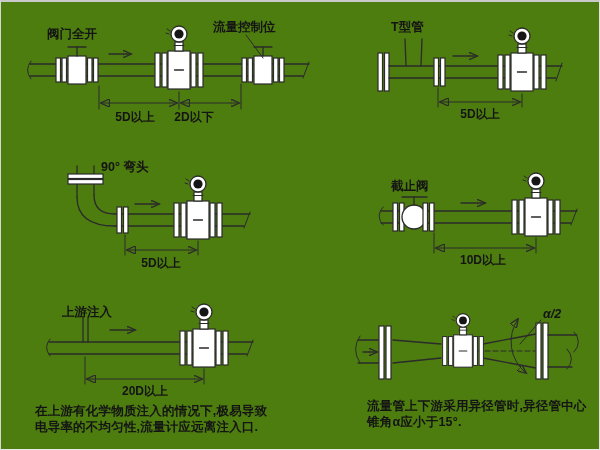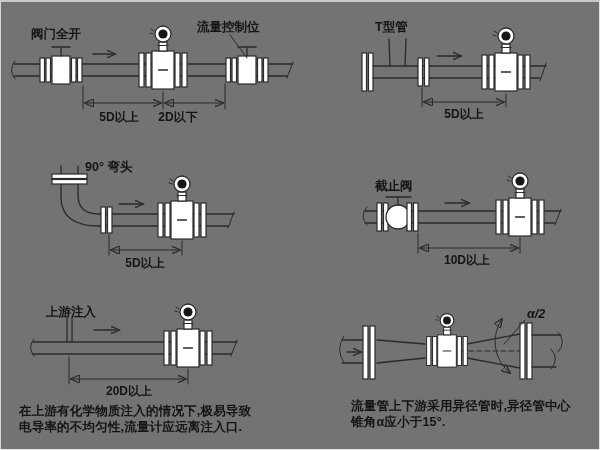--- a/index.html
+++ b/index.html
@@ -1,21 +1,22 @@
 <!DOCTYPE html>
 <html><head>
 <meta charset="utf-8">
 <style>
   html,body{margin:0;padding:0;background:#fff;}
   .frame{
-    position:relative;width:600px;height:450px;background:#737373;
+    position:relative;width:600px;height:450px;background:#4d7c0f;
     border-top:2px solid #c9c9c9;border-left:1px solid #d6d6d6;
     border-right:1px solid #e3e3e3;border-bottom:1px solid #e9e9e9;
     box-sizing:border-box;overflow:hidden;
     font-family:"Liberation Sans",sans-serif;
+    padding-left:16px;
   }
   svg{display:block;}
   svg line,svg path{stroke:#2b2b2b;stroke-width:1.3;fill:none;stroke-linecap:round;}
   svg rect{stroke:#2b2b2b;stroke-width:1.2;fill:#ffffff;}
   svg circle{stroke:#2b2b2b;stroke-width:1.3;fill:#ffffff;}
   .thin{stroke-width:1;}
   .dash{stroke-dasharray:5 3;stroke-width:1;}
   .headcore{fill:#161616;stroke:none;}
   text{stroke:none;fill:#141414;font-family:"Liberation Sans",sans-serif;font-weight:bold;}
   .lbl{font-size:12.5px;}

